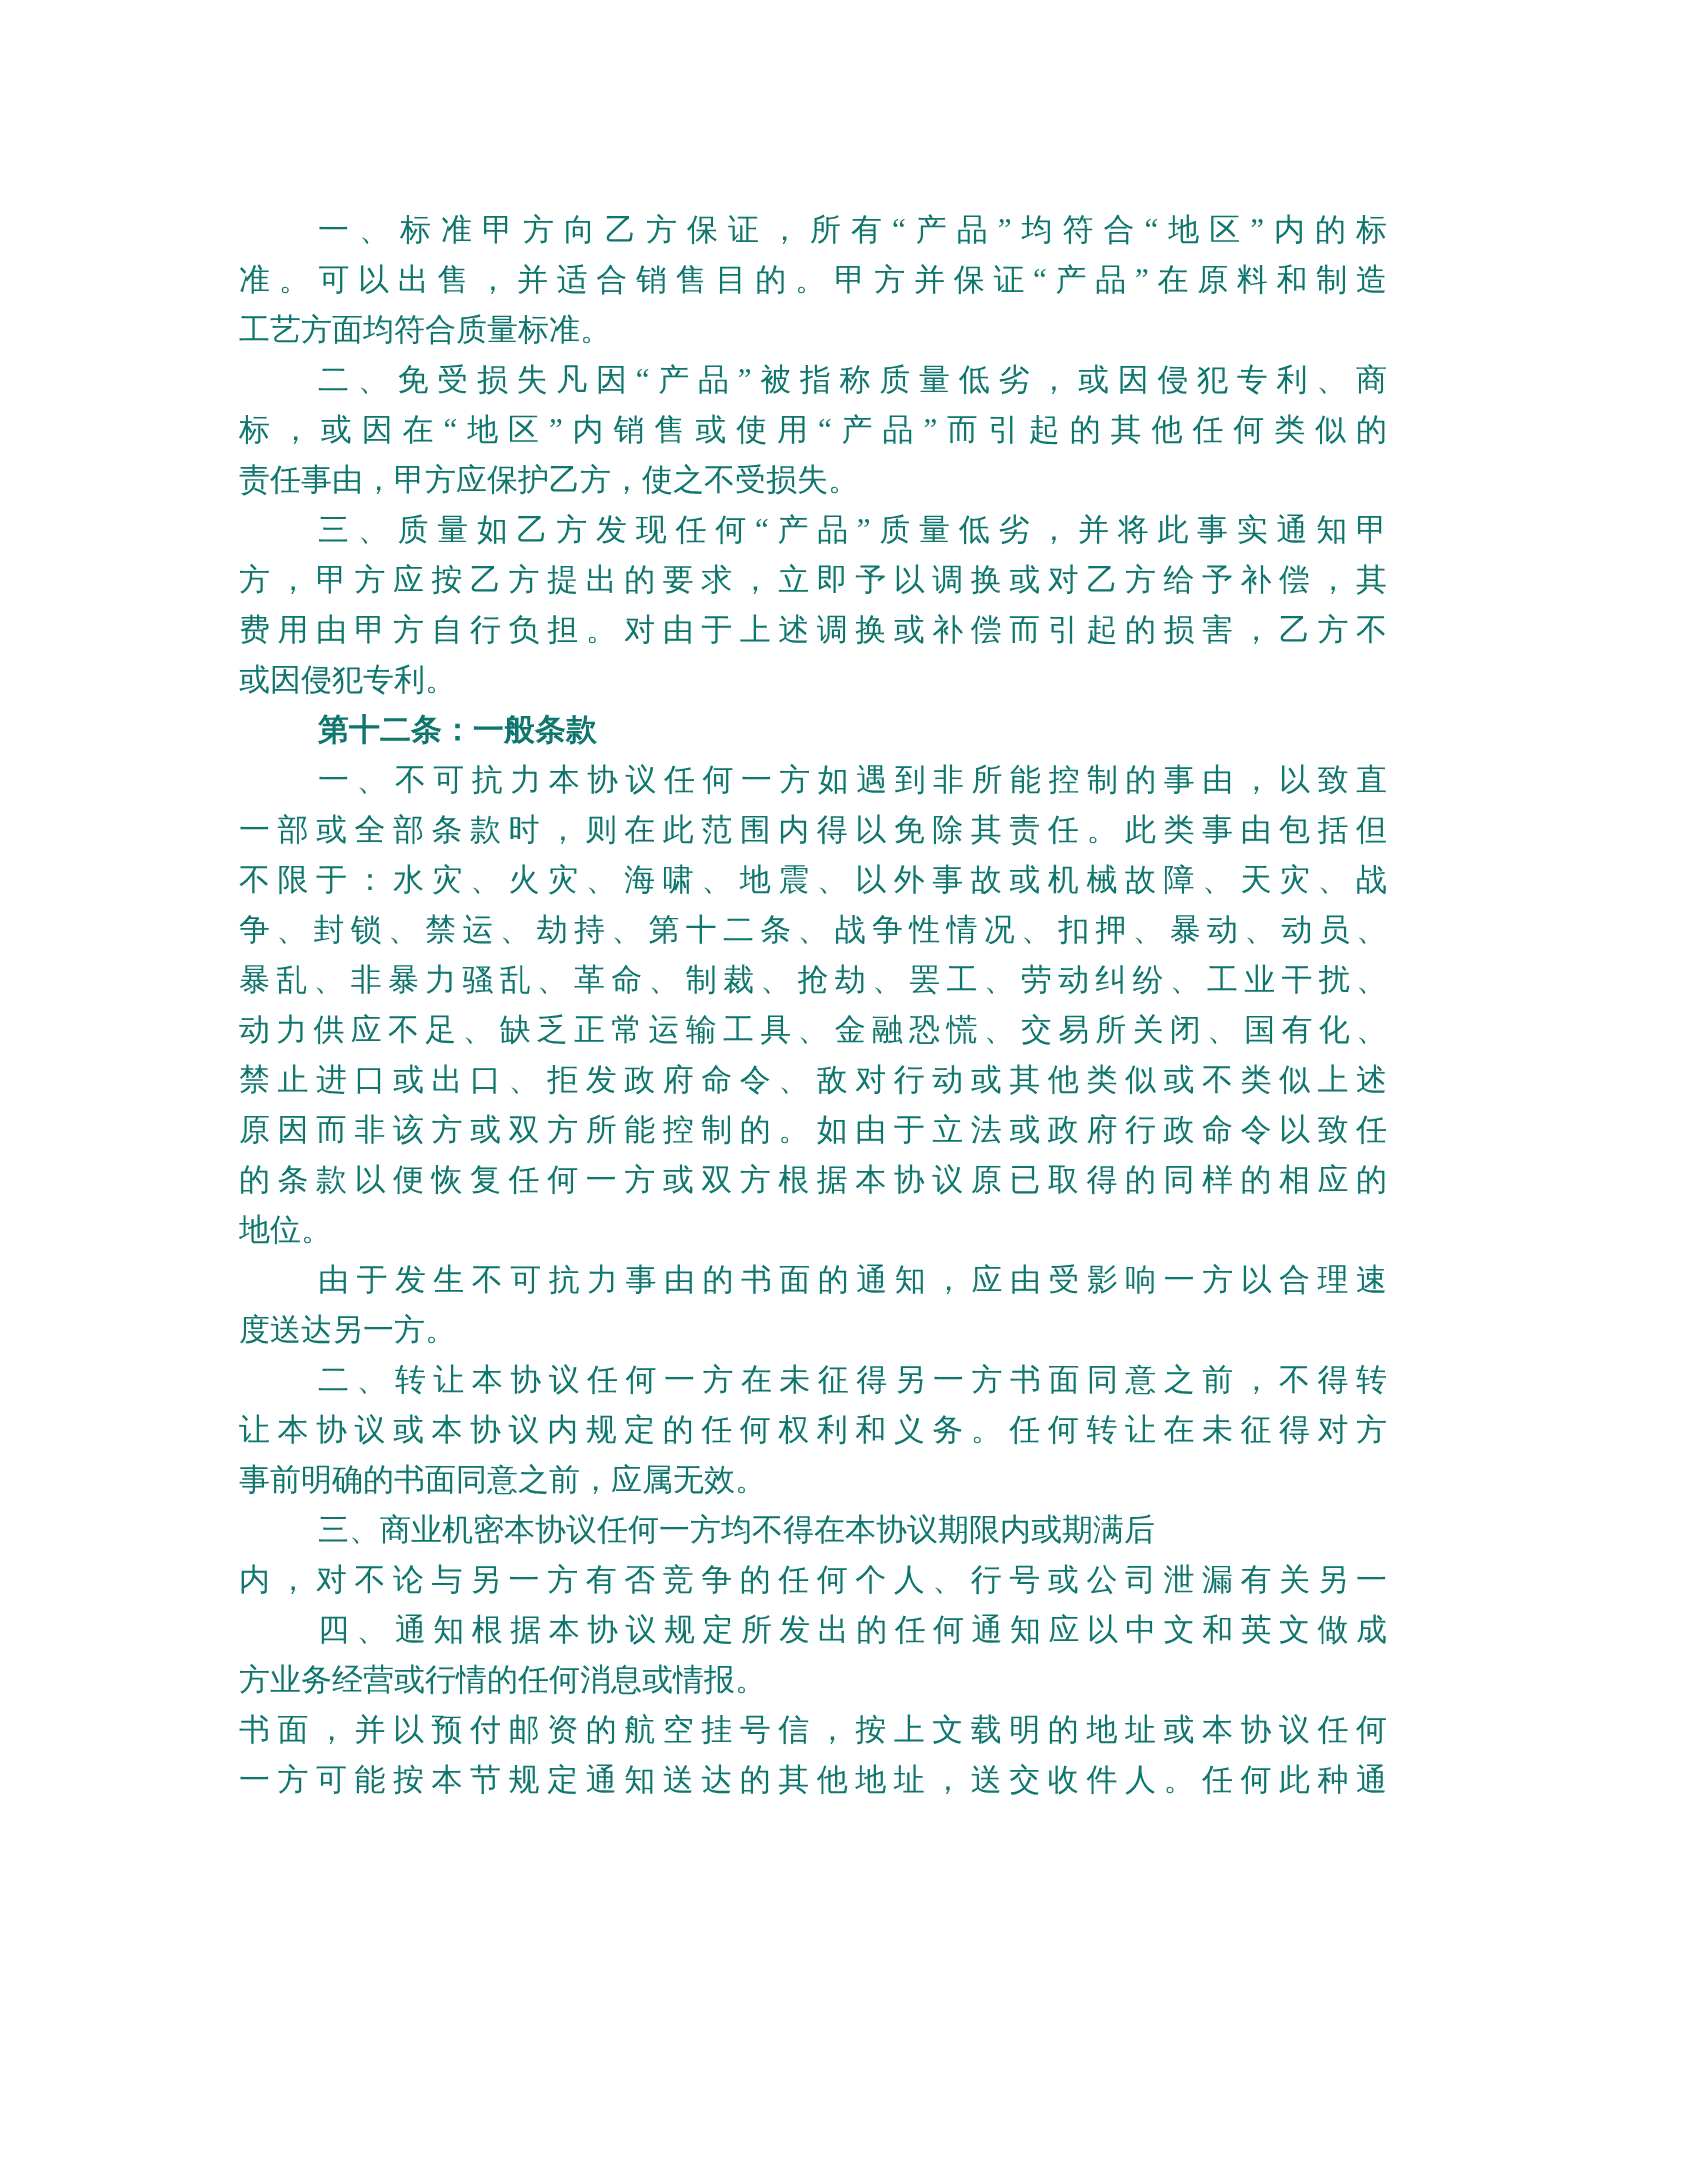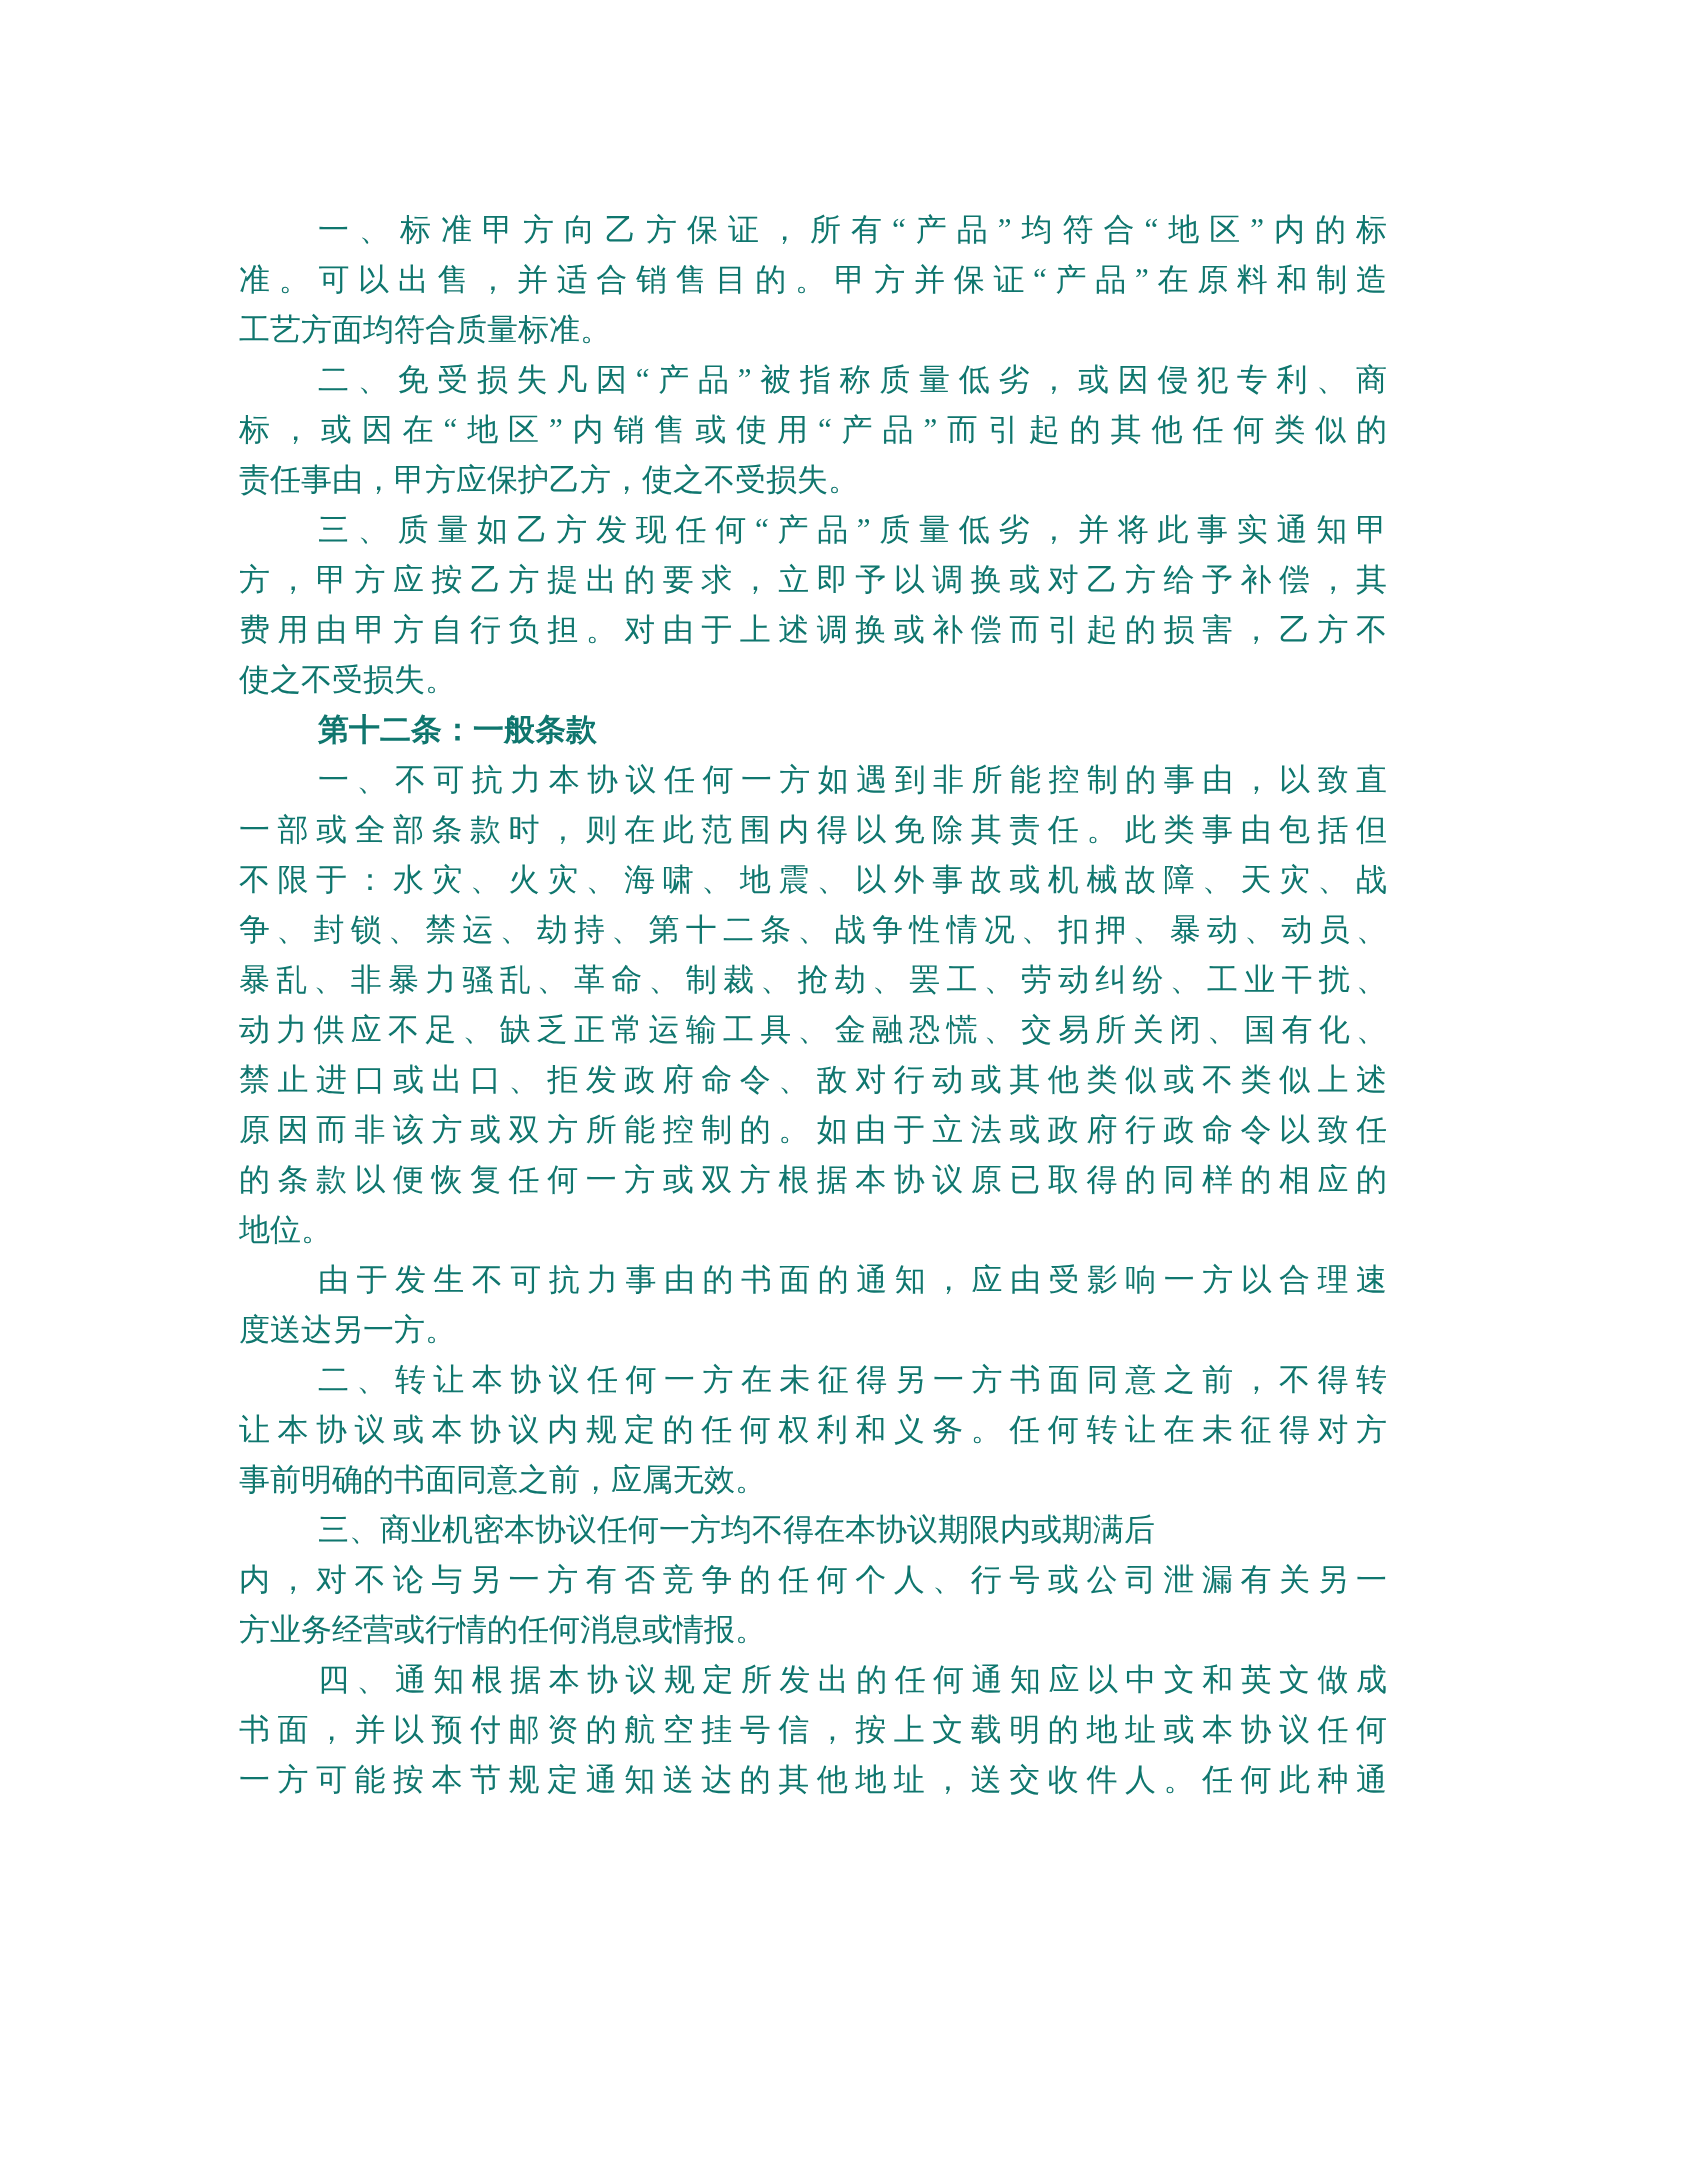--- a/index.html
+++ b/index.html
@@ -60,38 +60,38 @@
   <div id="doc">
       <div class="doc-line fill indent">一、标准甲方向乙方保证，所有“产品”均符合“地区”内的标</div>
       <div class="doc-line fill">准。可以出售，并适合销售目的。甲方并保证“产品”在原料和制造</div>
       <div class="doc-line">工艺方面均符合质量标准。</div>
       <div class="doc-line fill indent">二、免受损失凡因“产品”被指称质量低劣，或因侵犯专利、商</div>
       <div class="doc-line fill">标，或因在“地区”内销售或使用“产品”而引起的其他任何类似的</div>
       <div class="doc-line">责任事由，甲方应保护乙方，使之不受损失。</div>
       <div class="doc-line fill indent">三、质量如乙方发现任何“产品”质量低劣，并将此事实通知甲</div>
       <div class="doc-line fill">方，甲方应按乙方提出的要求，立即予以调换或对乙方给予补偿，其</div>
       <div class="doc-line fill">费用由甲方自行负担。对由于上述调换或补偿而引起的损害，乙方不</div>
-      <div class="doc-line">使之不受损失。</div>
+      <div class="doc-line">或因侵犯专利。</div>
       <div class="doc-line indent bold">第十二条：一般条款</div>
       <div class="doc-line fill indent">一、不可抗力本协议任何一方如遇到非所能控制的事由，以致直</div>
       <div class="doc-line fill">一部或全部条款时，则在此范围内得以免除其责任。此类事由包括但</div>
       <div class="doc-line fill">不限于：水灾、火灾、海啸、地震、以外事故或机械故障、天灾、战</div>
       <div class="doc-line fill">争、封锁、禁运、劫持、第十二条、战争性情况、扣押、暴动、动员、</div>
       <div class="doc-line fill">暴乱、非暴力骚乱、革命、制裁、抢劫、罢工、劳动纠纷、工业干扰、</div>
       <div class="doc-line fill">动力供应不足、缺乏正常运输工具、金融恐慌、交易所关闭、国有化、</div>
       <div class="doc-line fill">禁止进口或出口、拒发政府命令、敌对行动或其他类似或不类似上述</div>
       <div class="doc-line fill">原因而非该方或双方所能控制的。如由于立法或政府行政命令以致任</div>
       <div class="doc-line fill">的条款以便恢复任何一方或双方根据本协议原已取得的同样的相应的</div>
       <div class="doc-line">地位。</div>
       <div class="doc-line fill indent">由于发生不可抗力事由的书面的通知，应由受影响一方以合理速</div>
       <div class="doc-line">度送达另一方。</div>
       <div class="doc-line fill indent">二、转让本协议任何一方在未征得另一方书面同意之前，不得转</div>
       <div class="doc-line fill">让本协议或本协议内规定的任何权利和义务。任何转让在未征得对方</div>
       <div class="doc-line">事前明确的书面同意之前，应属无效。</div>
       <div class="doc-line indent">三、商业机密本协议任何一方均不得在本协议期限内或期满后</div>
       <div class="doc-line fill">内，对不论与另一方有否竞争的任何个人、行号或公司泄漏有关另一</div>
+      <div class="doc-line fill indent">四、通知根据本协议规定所发出的任何通知应以中文和英文做成</div>
       <div class="doc-line">方业务经营或行情的任何消息或情报。</div>
-      <div class="doc-line fill indent">四、通知根据本协议规定所发出的任何通知应以中文和英文做成</div>
       <div class="doc-line fill">书面，并以预付邮资的航空挂号信，按上文载明的地址或本协议任何</div>
       <div class="doc-line fill">一方可能按本节规定通知送达的其他地址，送交收件人。任何此种通</div>
     </div>
 </div>
 
 
 </body></html>

